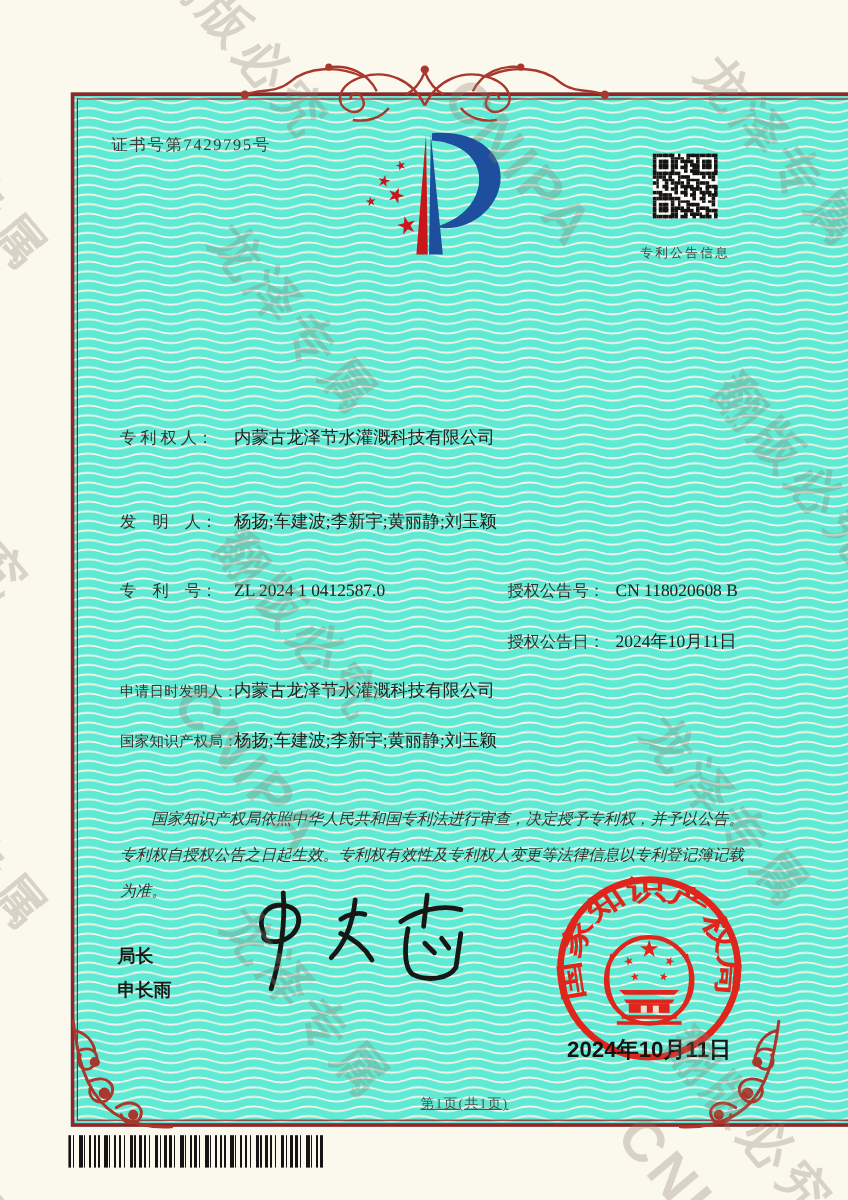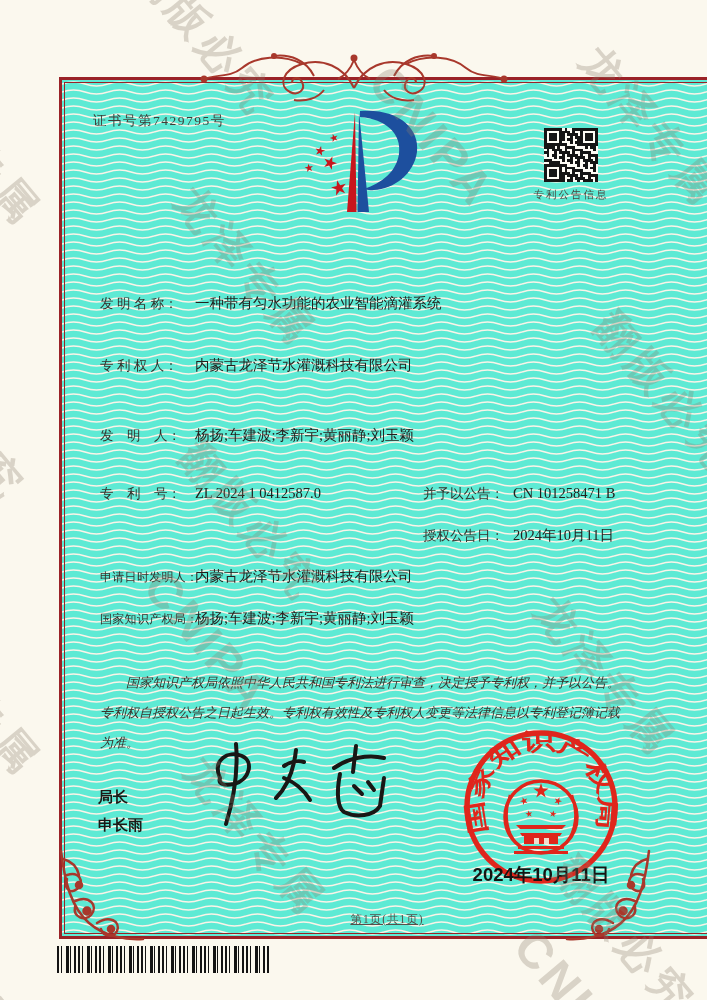--- a/index.html
+++ b/index.html
@@ -14,21 +14,21 @@
     border:3px solid #9a2227;background:#5eead4;box-sizing:border-box;
   }
   .frame-inner{position:absolute;inset:2px;border:1px solid #9a2227;pointer-events:none;}
   .wave-bg{position:absolute;inset:0;width:100%;height:100%;}
   
   .cert-no{position:absolute;left:31px;top:32px;font-size:13.5px;letter-spacing:1.5px;color:#403b36;}
   .logo{position:absolute;left:224px;top:26px;}
   .qr-wrap{position:absolute;left:449px;top:48px;width:120px;text-align:center;}
   .qr{position:relative;width:54px;height:54px;margin:0 auto;background:#fdfbf4;}
   .qr i{position:absolute;width:2.8px;height:2.8px;background:#151515;}
-  .qr-label{margin-top:6px;font-size:10.5px;letter-spacing:2px;color:#4a453f;}
+  .qr-label{margin-top:22px;font-size:10.5px;letter-spacing:2px;color:#4a453f;}
   .title{
     position:absolute;left:0;top:136px;width:100%;text-align:center;
     font-size:31px;font-weight:bold;letter-spacing:13px;text-indent:13px;color:#181512;
   }
   
   .row{position:absolute;left:38px;display:flex;align-items:baseline;font-size:14.5px;line-height:22px;}
   .lab{flex:none;white-space:pre;width:95px;font-size:13.5px;color:#35302b;}
   .lab-long{flex:none;white-space:pre;width:95px;font-size:12px;letter-spacing:.3px;color:#35302b;}
   .val{color:#24201d;}
   .val-wrap{width:462px;}
@@ -366,43 +366,39 @@
             <i style="left: 38.5714px; top: 51.4286px;"></i>
             <i style="left: 41.1429px; top: 51.4286px;"></i>
             <i style="left: 43.7143px; top: 51.4286px;"></i>
             <i style="left: 46.2857px; top: 51.4286px;"></i>
             <i style="left: 51.4286px; top: 51.4286px;"></i>
           </div>
         <div class="qr-label">专利公告信息</div>
       </div>
 
 
-      <div class="row" style="top:212px">
-        <span class="lab">发 明 名 称：</span>
-        <span class="val">一种带有匀水功能的农业智能滴灌系统</span>
-      </div>
 
       <div class="row" style="top:274px">
         <span class="lab">专 利 权 人：</span>
         <span class="val">内蒙古龙泽节水灌溉科技有限公司</span>
       </div>
 
 
       <div class="row" style="top:344px">
         <span class="lab">发　明　人：</span>
         <span class="val">杨扬;车建波;李新宇;黄丽静;刘玉颖</span>
       </div>
 
       <div class="row" style="top:402px">
         <span class="lab">专　利　号：</span>
         <span class="val">ZL 2024 1 0412587.0</span>
       </div>
       <div class="row-right" style="top:402px">
-        <span class="lab">并予以公告：</span>
-        <span class="val">CN 101258471 B</span>
+        <span class="lab">授权公告号：</span>
+        <span class="val">CN 118020608 B</span>
       </div>
 
       <div class="row-right" style="top:444px">
         <span class="lab">授权公告日：</span>
         <span class="val">2024年10月11日</span>
       </div>
 
       <div class="row" style="top:485px">
         <span class="lab-long">申请日时发明人：</span>
         <span class="val">内蒙古龙泽节水灌溉科技有限公司</span>

